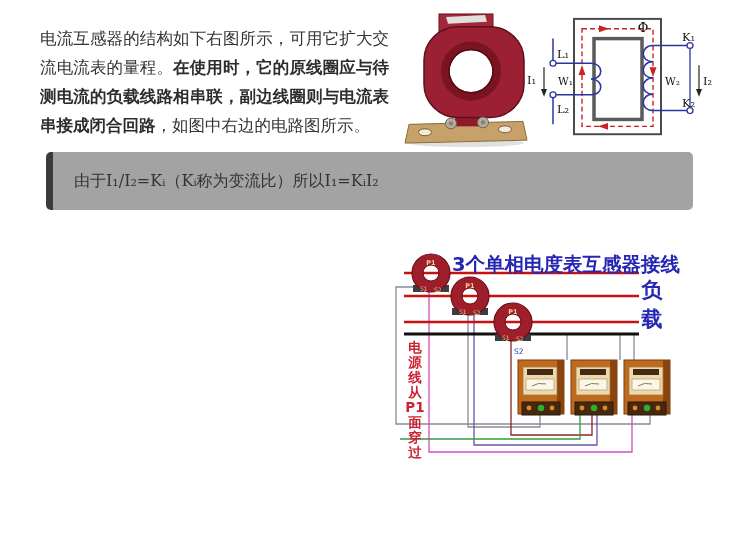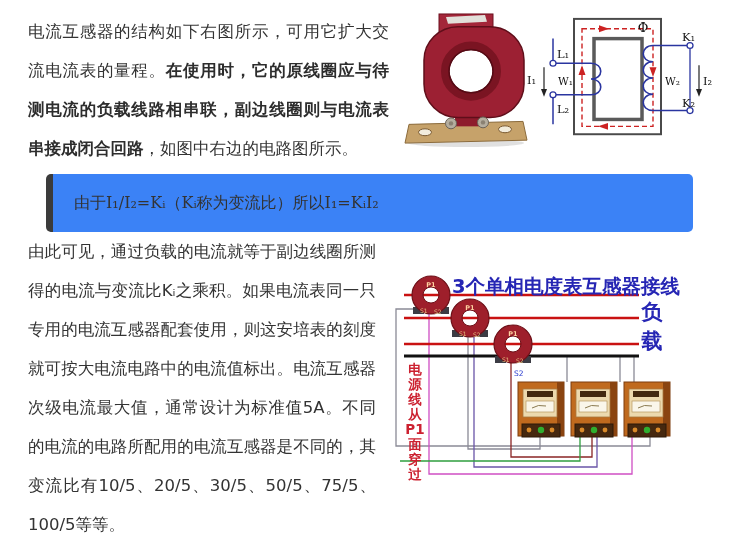--- a/index.html
+++ b/index.html
@@ -1,28 +1,28 @@
 <!DOCTYPE html>
 <html><head>
 <meta charset="utf-8">
 <style>
   html,body{margin:0;padding:0;background:#fff;}
   .page{
     width:733px;height:540px;overflow:hidden;background:#fff;
     font-family:"DejaVu Sans","Liberation Sans",sans-serif;position:relative;
   }
   .content{padding:12px 28px 0 28px;}
-  p.body-text{margin:0;font-size:16.5px;line-height:39px;color:#333;text-align:justify;}
+  p.body-text{margin:12px;font-size:16.5px;line-height:29px;color:#333;text-align:justify;}
   p.body-text .bold{font-weight:bold;color:#2d2d2d;}
   .para2{margin-top:14px;}
   .para3{margin-top:27px;}
   .fig1{float:right;margin:0 -16px 14px 12px;}
   .fig2{float:right;margin:24px -24px 0 8px;}
   blockquote.formula{
-    margin:6px 12px 0 18px;background:#3b82f6;
+    margin:6px 12px 0 18px;background:#a3a3a3;
     border-left:7px solid #3b3b3b;border-radius:5px;
     padding:18px 20px 18px 21px;font-size:16px;line-height:22px;color:#333;
     font-family:"DejaVu Serif","Liberation Serif",serif;
   }
   svg text{font-family:"DejaVu Sans","Liberation Sans",sans-serif;}
   svg text.lbl{font-family:"DejaVu Serif","Liberation Serif",serif;fill:#111;}
   svg text.cnb{font-weight:bold;}
 </style>
 </head>
 <body>
@@ -192,16 +192,15 @@
         <rect x="249" y="135" width="26" height="6" fill="#43290f"></rect>
         <rect x="248" y="145" width="28" height="11" fill="#faf6ea" stroke="#b89860" stroke-width="0.7"></rect>
         <path d="M254,152 q6,-4 14,-2" stroke="#8a7a50" stroke-width="1" fill="none"></path>
         <rect x="244" y="168" width="38" height="13" fill="#46280f" stroke="#2c1808"></rect>
         <circle cx="263" cy="174" r="3.2" fill="#2fae2f"></circle>
         <circle cx="251" cy="174" r="2.4" fill="#d98a2a"></circle>
         <circle cx="274" cy="174" r="2.4" fill="#d98a2a"></circle>
       </g>
     </svg>
 
-    <p class="body-text para3">由此可见，通过负载的电流就等于副边线圈所测得的电流与变流比Kᵢ之乘积。如果电流表同一只专用的电流互感器配套使用，则这安培表的刻度就可按大电流电路中的电流值标出。电流互感器次级电流最大值，通常设计为标准值5A。不同的电流的电路所配用的电流互感器是不同的，其变流比有10/5、20/5、30/5、50/5、75/5、100/5等等。</p>
 
   </div>
 </div>
 
 </body></html>

